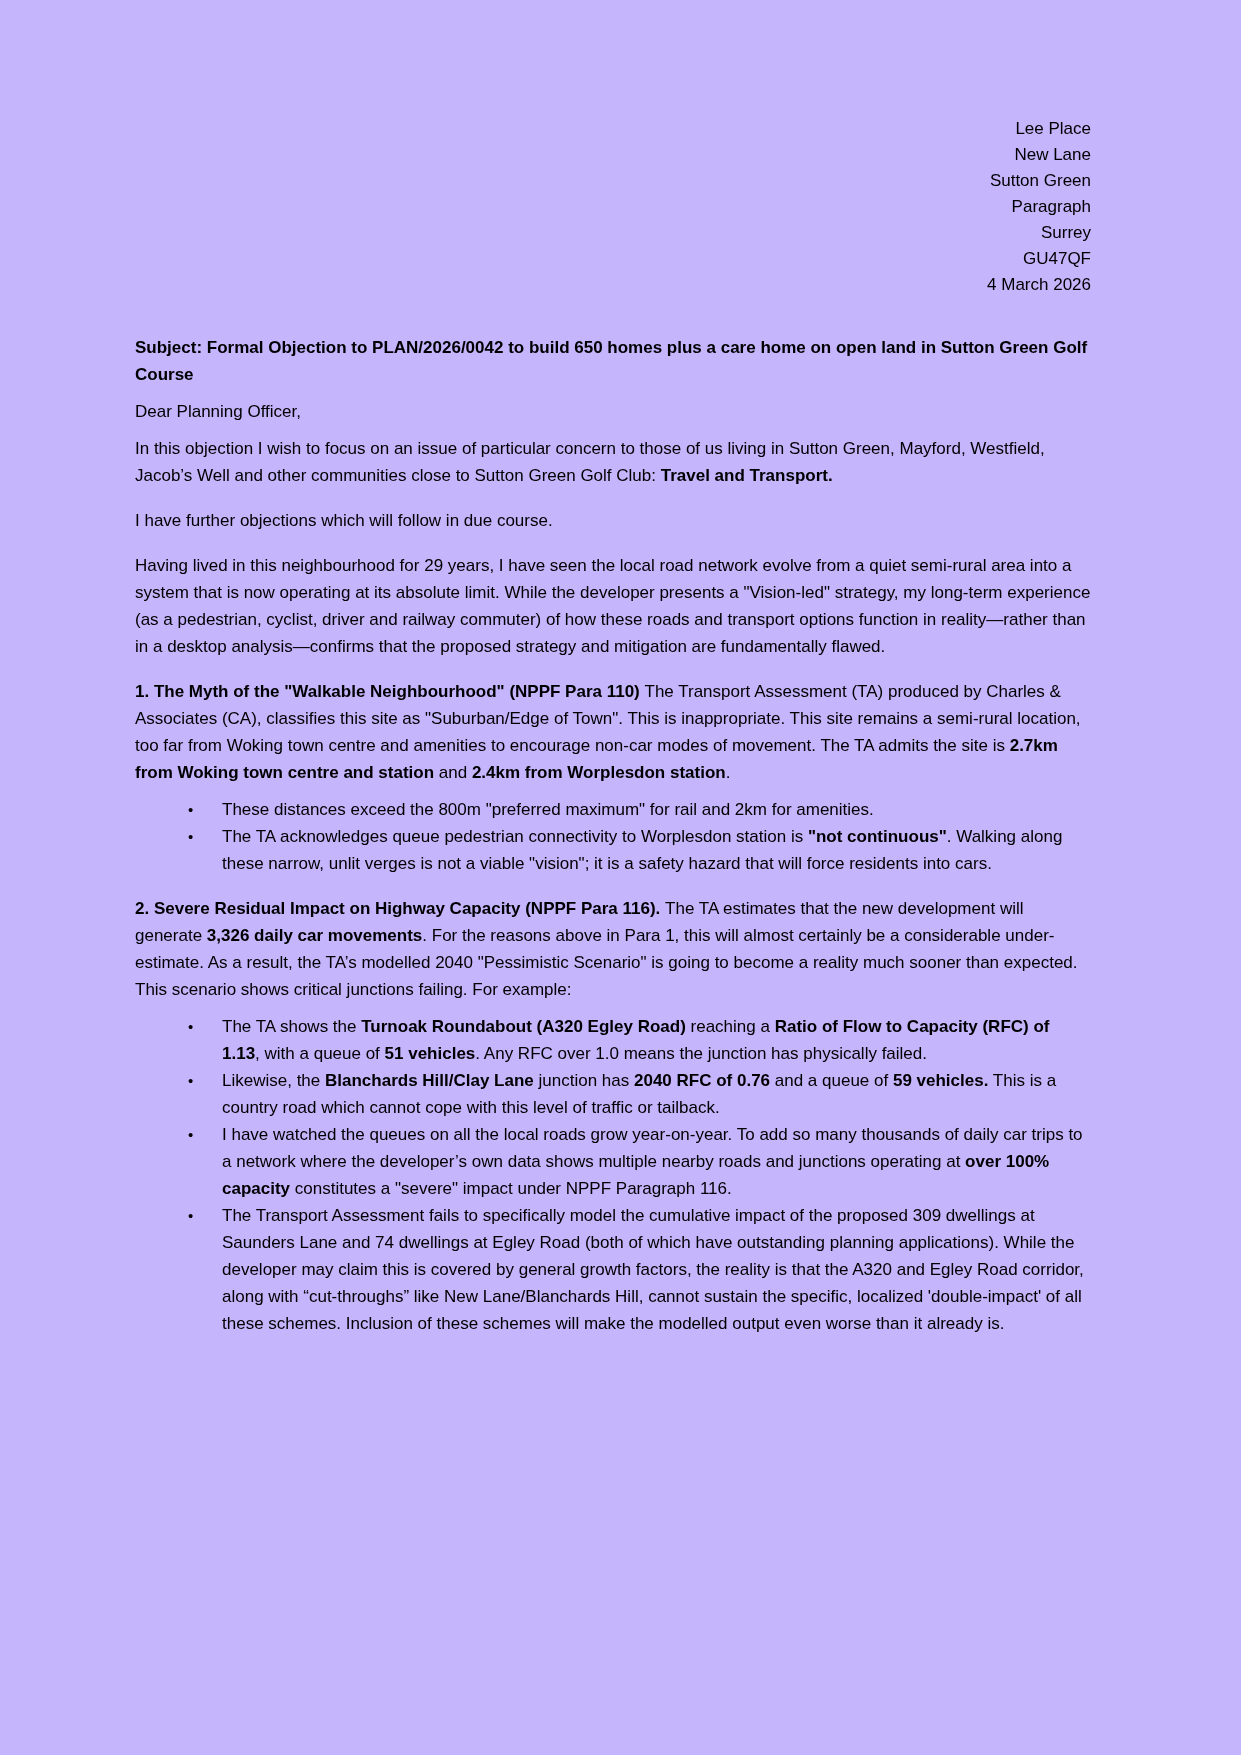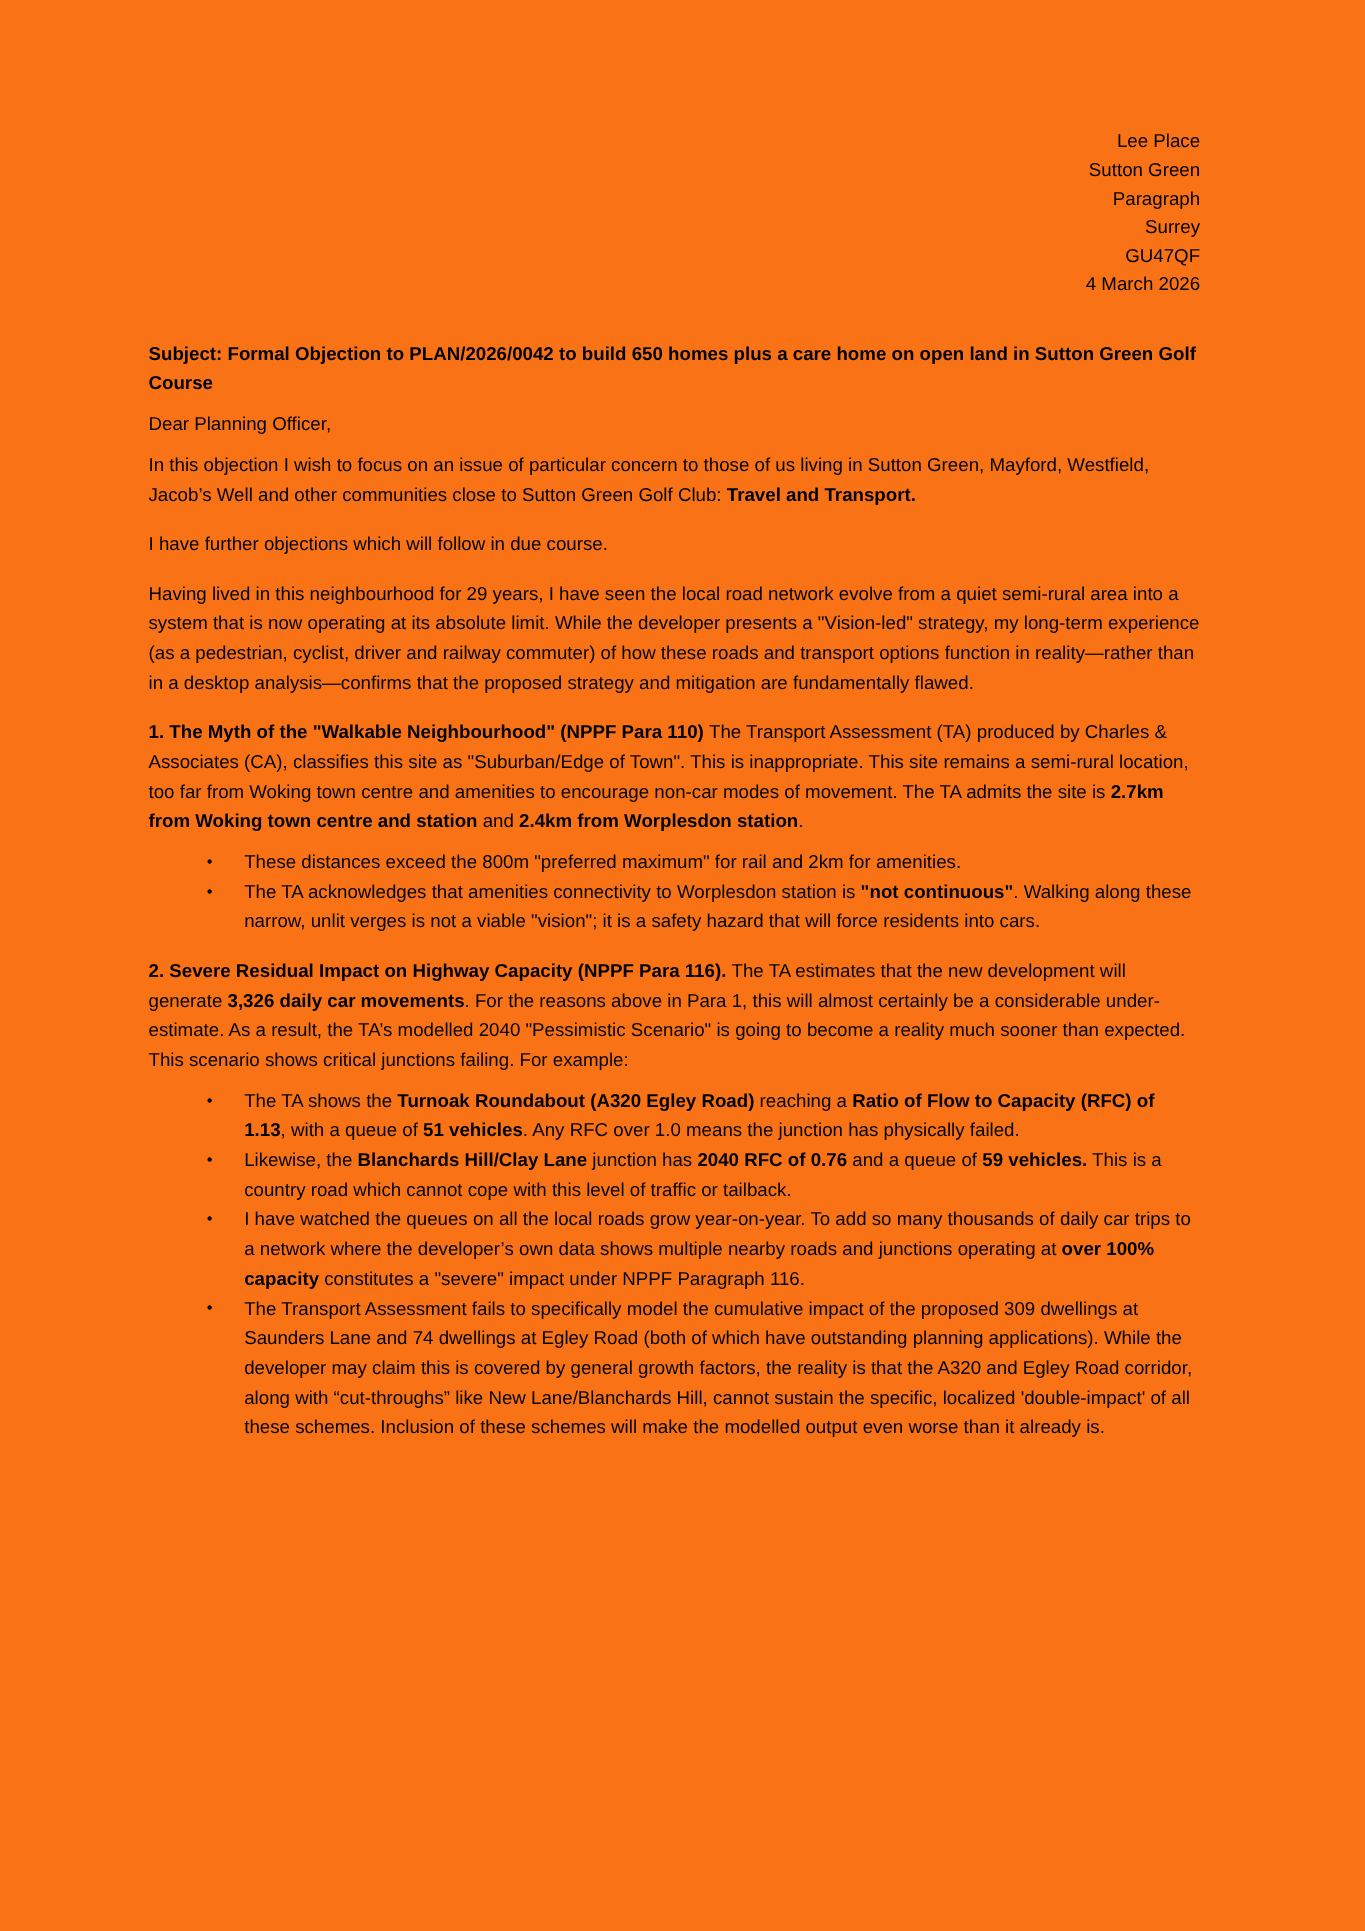--- a/index.html
+++ b/index.html
@@ -1,21 +1,21 @@
 <!DOCTYPE html>
 <html><head>
 <meta charset="utf-8">
 <style>
   html, body { margin: 0; padding: 0; background: #e8e8e8; }
   .page {
     position: relative;
     width: 1241px;
     height: 1755px;
     margin: 0 auto;
-    background: #f97316;
+    background: #c4b5fd;
     color: #000000;
     box-sizing: border-box;
     padding: 116px 150px 0 135px;
     font-family: "Liberation Sans", "DejaVu Sans", sans-serif;
     font-size: 17px;
     line-height: 27px;
     overflow: hidden;
   }
   .address-block {
     text-align: right;
@@ -47,41 +47,42 @@
   }
   .li-text { flex: 1 1 auto; }
   .b { font-weight: 700; }
 </style>
 </head>
 <body>
 
 <div class="page">
   <div class="address-block">
       <div class="address-line">Lee Place</div>
+      <div class="address-line">New Lane</div>
       <div class="address-line">Sutton Green</div>
       <div class="address-line">Paragraph</div>
       <div class="address-line">Surrey</div>
       <div class="address-line">GU47QF</div>
       <div class="address-line">4 March 2026</div>
     </div>
   <div class="subject">Subject: Formal Objection to PLAN/2026/0042 to build 650 homes plus a care home on open land in Sutton Green Golf Course</div>
   <div>
       <p class="para"><span>Dear Planning Officer,</span></p>
       <p class="para"><span>In this objection I wish to focus on an issue of particular concern to those of us living in Sutton Green, Mayford, Westfield, Jacob’s Well and other communities close to Sutton Green Golf Club: </span><span class="b">Travel and Transport.</span></p>
       <p class="para gap"><span>I have further objections which will follow in due course.</span></p>
       <p class="para gap"><span>Having lived in this neighbourhood for 29 years, I have seen the local road network evolve from a quiet semi-rural area into a system that is now operating at its absolute limit. While the developer presents a "Vision-led" strategy, my long-term experience (as a pedestrian, cyclist, driver and railway commuter) of how these roads and transport options function in reality—rather than in a desktop analysis—confirms that the proposed strategy and mitigation are fundamentally flawed.</span></p>
       <p class="para gap"><span class="b">1. The Myth of the "Walkable Neighbourhood" (NPPF Para 110) </span><span>The Transport Assessment (TA) produced by Charles &amp; Associates (CA), classifies this site as "Suburban/Edge of Town". This is inappropriate. This site remains a semi-rural location, too far from Woking town centre and amenities to encourage non-car modes of movement. The TA admits the site is </span><span class="b">2.7km from Woking town centre and station</span><span> and </span><span class="b">2.4km from Worplesdon station</span><span>.</span></p>
       <ul class="bullets gap">
         <li>
           <span class="bullet-marker">•</span>
           <span class="li-text"><span>These distances exceed the 800m "preferred maximum" for rail and 2km for amenities.</span></span>
         </li>
         <li>
           <span class="bullet-marker">•</span>
-          <span class="li-text"><span>The TA acknowledges that amenities connectivity to Worplesdon station is </span><span class="b">"not continuous"</span><span>. Walking along these narrow, unlit verges is not a viable "vision"; it is a safety hazard that will force residents into cars.</span></span>
+          <span class="li-text"><span>The TA acknowledges queue pedestrian connectivity to Worplesdon station is </span><span class="b">"not continuous"</span><span>. Walking along these narrow, unlit verges is not a viable "vision"; it is a safety hazard that will force residents into cars.</span></span>
         </li>
       </ul>
       <p class="para gap"><span class="b">2. Severe Residual Impact on Highway Capacity (NPPF Para 116). </span><span>The TA estimates that the new development will generate </span><span class="b">3,326 daily car movements</span><span>. For the reasons above in Para 1, this will almost certainly be a considerable under-estimate. As a result, the TA’s modelled 2040 "Pessimistic Scenario" is going to become a reality much sooner than expected. This scenario shows critical junctions failing. For example:</span></p>
       <ul class="bullets gap">
         <li>
           <span class="bullet-marker">•</span>
           <span class="li-text"><span>The TA shows the </span><span class="b">Turnoak Roundabout (A320 Egley Road)</span><span> reaching a </span><span class="b">Ratio of Flow to Capacity (RFC) of 1.13</span><span>, with a queue of </span><span class="b">51 vehicles</span><span>. Any RFC over 1.0 means the junction has physically failed.</span></span>
         </li>
         <li>
           <span class="bullet-marker">•</span>

